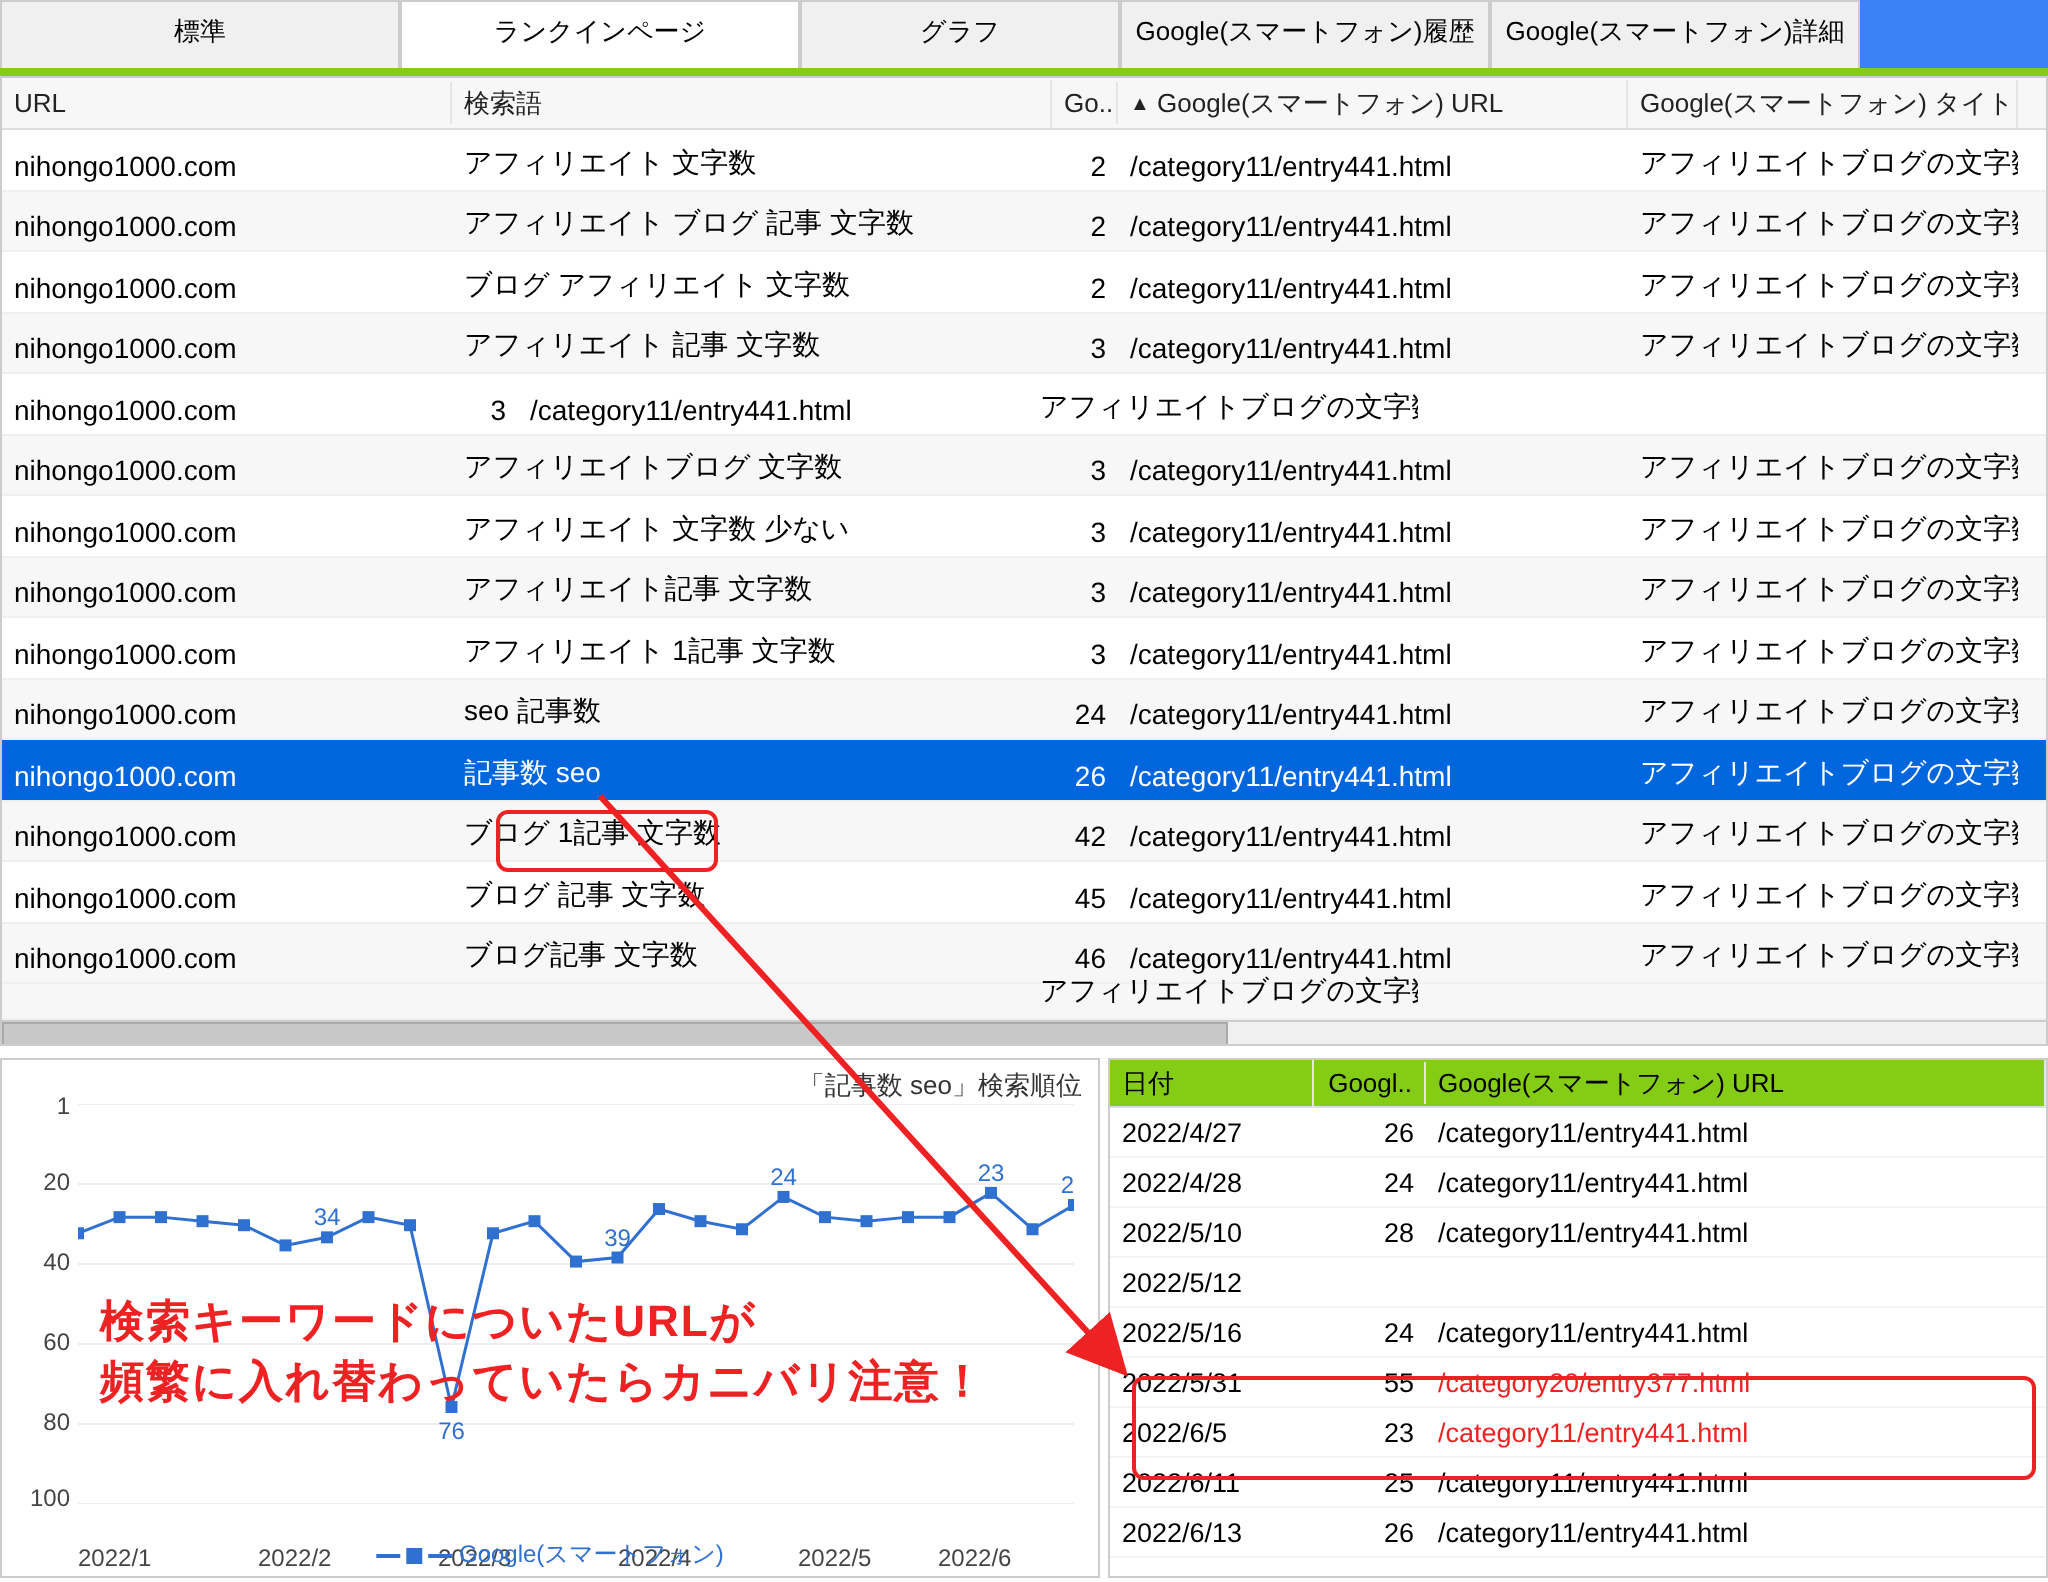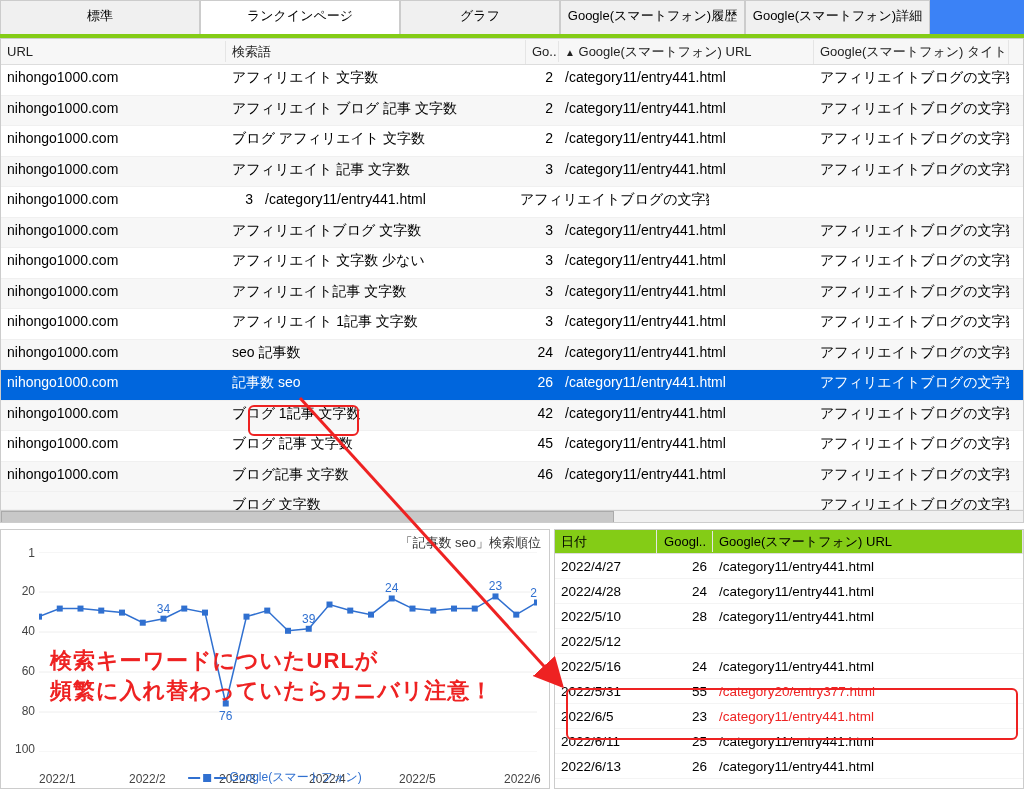--- a/index.html
+++ b/index.html
@@ -64,21 +64,21 @@
   .col-url   { width: 225px; }
   .col-term  { width: 300px; }
   .col-go    { width: 33px; text-align: right; }
   .col-spurl { width: 255px; }
   .col-title { width: 195px; }
 
   .table-body { }
   .tr {
     display: flex;
     height: 30.5px;
-    align-items: flex-start;
+    align-items: flex-end;
     border-bottom: 1px solid #f0f0f0;
   }
   .tr.odd  { background: #fff; }
   .tr.even { background: #f7f7f7; }
   .tr.selected {
     background: #0066dd;
     color: #fff;
   }
   .td {
     padding: 4px 6px;
@@ -357,21 +357,20 @@
       </div>
       <div class="tr even">
         <div class="td col-url">nihongo1000.com</div>
         <div class="td col-term">ブログ記事 文字数</div>
         <div class="td col-go">46</div>
         <div class="td col-spurl">/category11/entry441.html</div>
         <div class="td col-title">アフィリエイトブログの文字数と</div>
       </div>
       <div class="tr even" style="height: 18px;">
         <div class="td col-url"></div>
-        <div class="td col-term">ブログ 文字数</div>
         <div class="td col-go"></div>
         <div class="td col-spurl"></div>
         <div class="td col-title">アフィリエイトブログの文字数と</div>
       </div>
     </div>
   <div class="term-highlight"></div>
   <div class="scrollbar-h">
     <div class="thumb"></div>
   </div>
 </div>
@@ -426,21 +425,21 @@
         <text x="352.75" y="40.464646464646464" font-size="12" fill="#3070d0" text-anchor="middle">24</text>
         <text x="456.5" y="38.44444444444444" font-size="12" fill="#3070d0" text-anchor="middle">23</text>
         <text x="498" y="44.505050505050505" font-size="12" fill="#3070d0" text-anchor="middle">26</text>
       </svg>
     <div class="chart-xlabels">
       <div class="xl" style="left:0px">2022/1</div>
       <div class="xl" style="left:90px">2022/2</div>
       <div class="xl" style="left:180px">2022/3</div>
       <div class="xl" style="left:270px">2022/4</div>
       <div class="xl" style="left:360px">2022/5</div>
-      <div class="xl" style="left:465px">2022/6</div>
+      <div class="xl" style="left:430px">2022/6</div>
     </div>
     <div class="legend">
       <span class="legend-line"></span><span class="legend-marker"></span><span class="legend-line"></span>
       <span>Google(スマートフォン)</span>
     </div>
   </div>
 
   <div class="hist-panel">
     <div class="hist-header">
       <div class="hth hc-date">日付</div>

